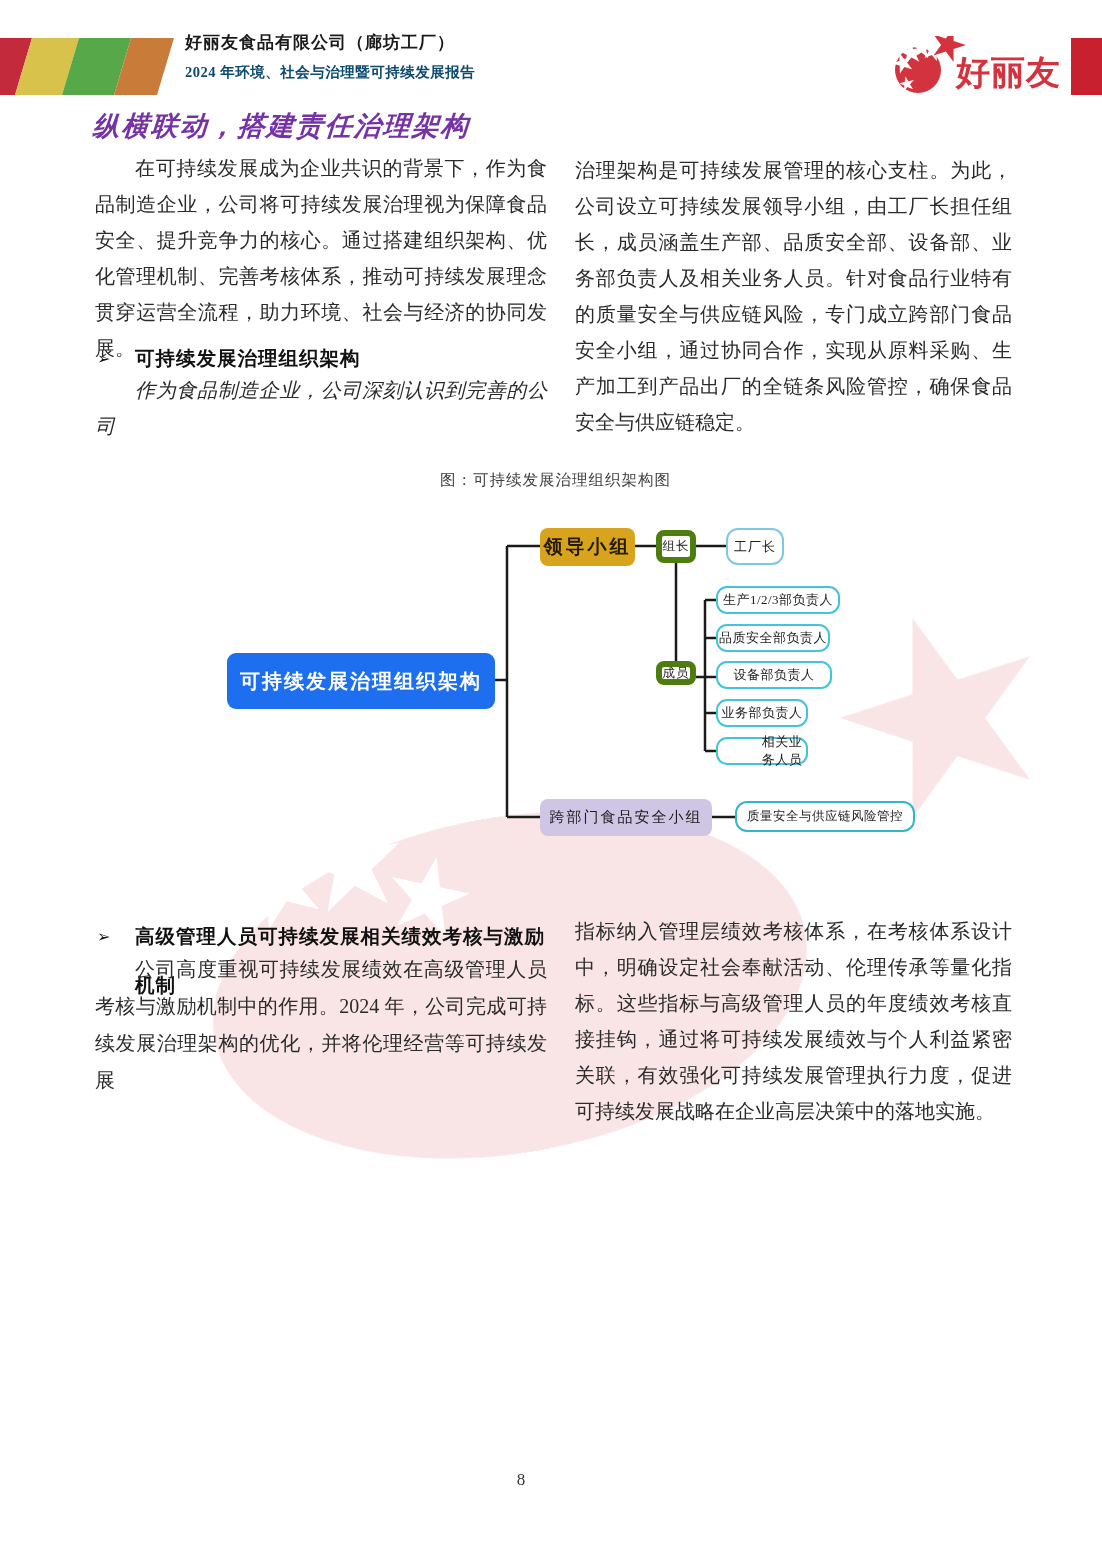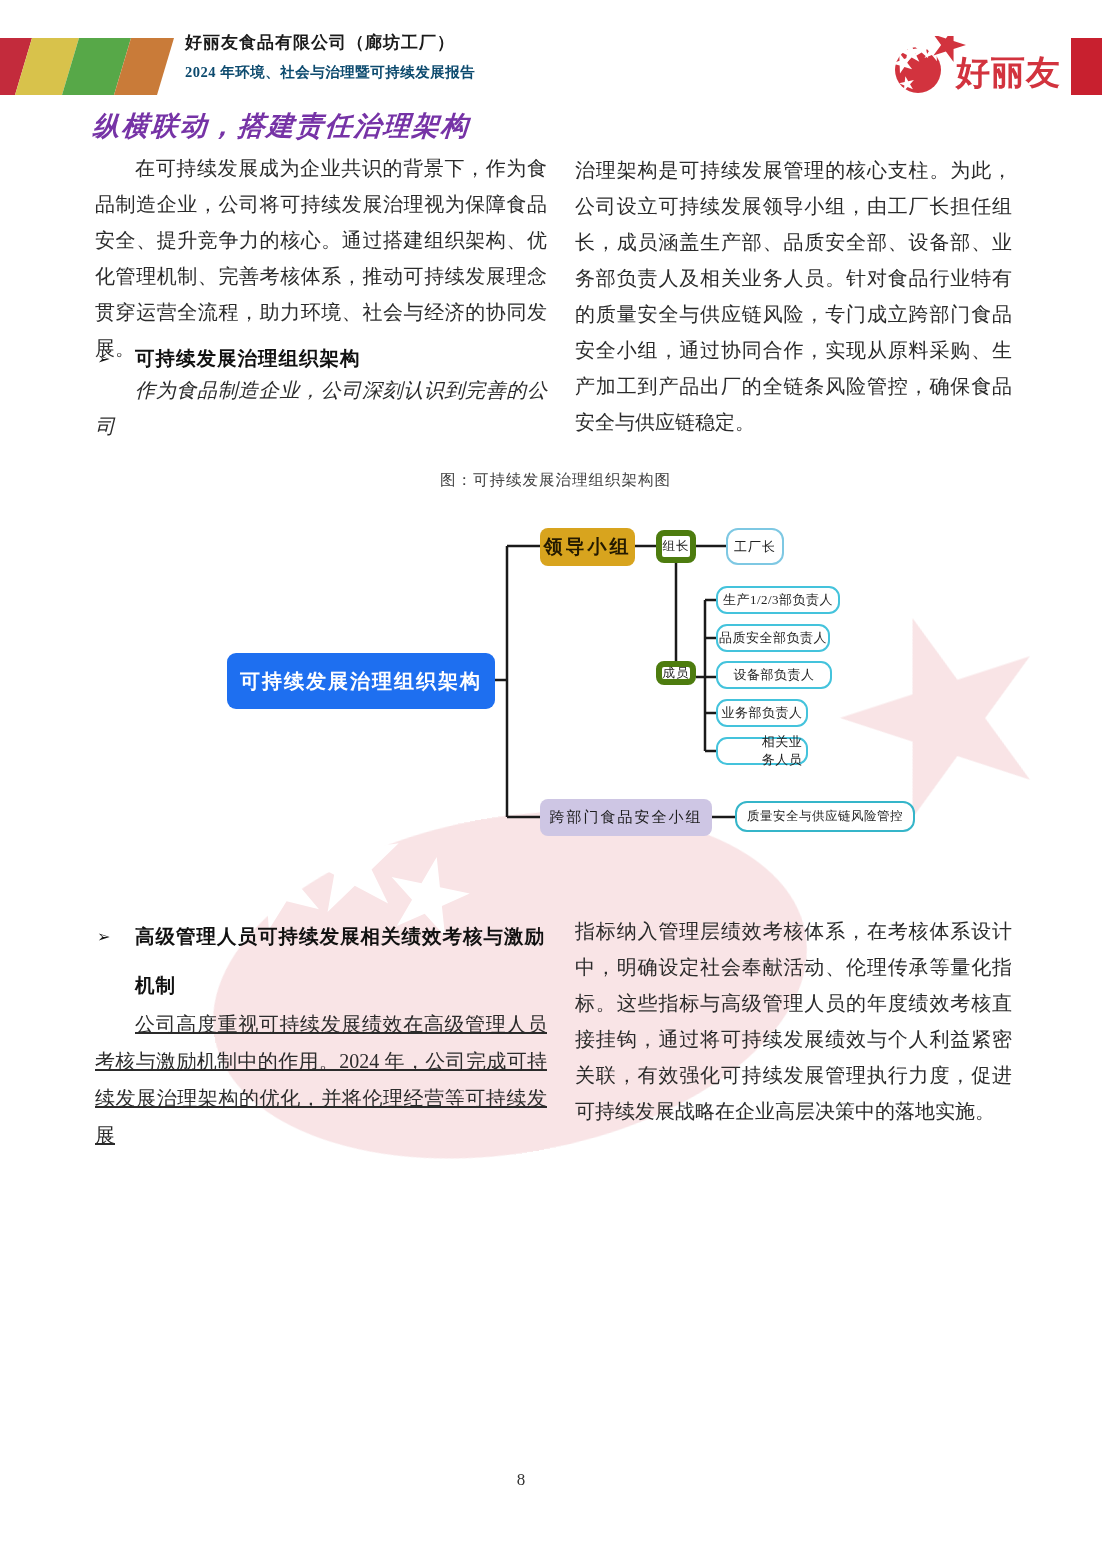--- a/index.html
+++ b/index.html
@@ -29,21 +29,21 @@
   .right-col{left:575px;width:437px;}
   .p1{top:150px;}
   .p2{top:372px;font-style:italic;}
   .r1{top:152px;}
   .bullet{position:absolute;left:95px;font-weight:bold;color:#111;}
   .bullet .mk{position:absolute;left:2px;top:0;font-size:16px;font-weight:normal;}
   .bullet .bt{display:block;padding-left:40px;font-size:19.5px;letter-spacing:1px;}
   .b1{top:344px;line-height:30px;}
   .b2{top:912px;line-height:49px;}
   .b2 .bt{width:412px;text-align:left;}
-  .p3{top:1006px;line-height:37px;text-decoration:underline;}
+  .p3{top:951px;line-height:37px;}
   .r2{top:913px;}
   .caption{position:absolute;left:440px;top:470px;font-size:15.5px;color:#404040;letter-spacing:1px;}
   .pagenum{position:absolute;left:95px;top:1470px;width:852px;text-align:center;font-size:17px;color:#333;}
   
   .node{
     position:absolute;box-sizing:border-box;display:flex;align-items:center;justify-content:center;
     background:#fff;text-align:center;z-index:3;color:#222;
   }
   .n-root{left:227px;top:653px;width:268px;height:56px;background:#1e6ff0;border-radius:9px;
           color:#fff;font-size:20px;font-weight:bold;letter-spacing:2px;}

